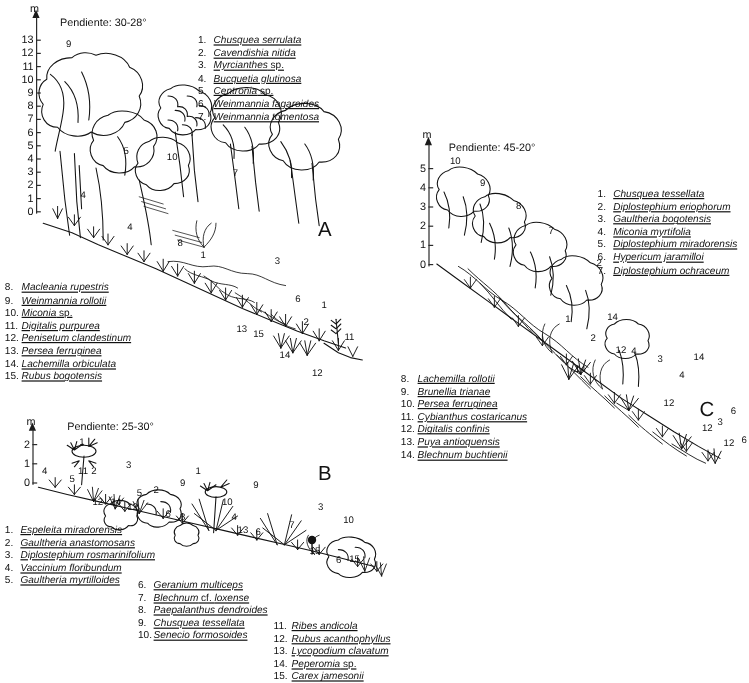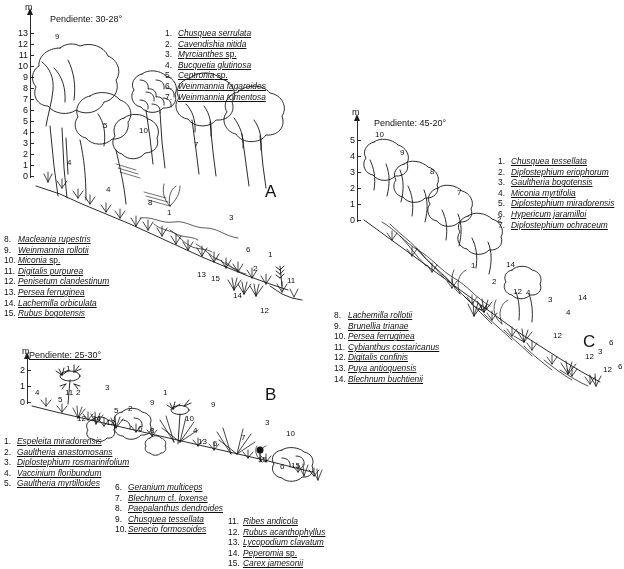--- a/index.html
+++ b/index.html
@@ -359,21 +359,21 @@
     <div class="row"><span class="num" style="width:14px;">10.</span><span class="sp">Persea ferruginea</span><span class="nosp"></span></div>
     <div class="row"><span class="num" style="width:14px;">11.</span><span class="sp">Cybianthus costaricanus</span><span class="nosp"></span></div>
     <div class="row"><span class="num" style="width:14px;">12.</span><span class="sp">Digitalis confinis</span><span class="nosp"></span></div>
     <div class="row"><span class="num" style="width:14px;">13.</span><span class="sp">Puya antioquensis</span><span class="nosp"></span></div>
     <div class="row"><span class="num" style="width:14px;">14.</span><span class="sp">Blechnum buchtienii</span><span class="nosp"></span></div>
   </div>
 </div>
 
 <div class="panel" style="left:0;top:340px;width:330px;height:229px;">
   <div class="axis-unit" style="left:22px;top:6px;">m</div>
-  <div class="slope-label" style="left:29px;top:10px;text-decoration:underline;">Pendiente: 25-30°</div>
+  <div class="slope-label" style="left:56px;top:10px;">Pendiente: 25-30°</div>
 
   <div class="vaxis" style="left:27px;top:18px;height:46px;">
     <div class="arrow"></div>
     <div class="spine" style="height:46px;"></div>
     <div class="tick" style="top:44px;"></div>
       <div class="tlabel" style="top:40px;">0</div>
     <div class="tick" style="top:28px;"></div>
       <div class="tlabel" style="top:24px;">1</div>
     <div class="tick" style="top:12px;"></div>
       <div class="tlabel" style="top:8px;">2</div>

